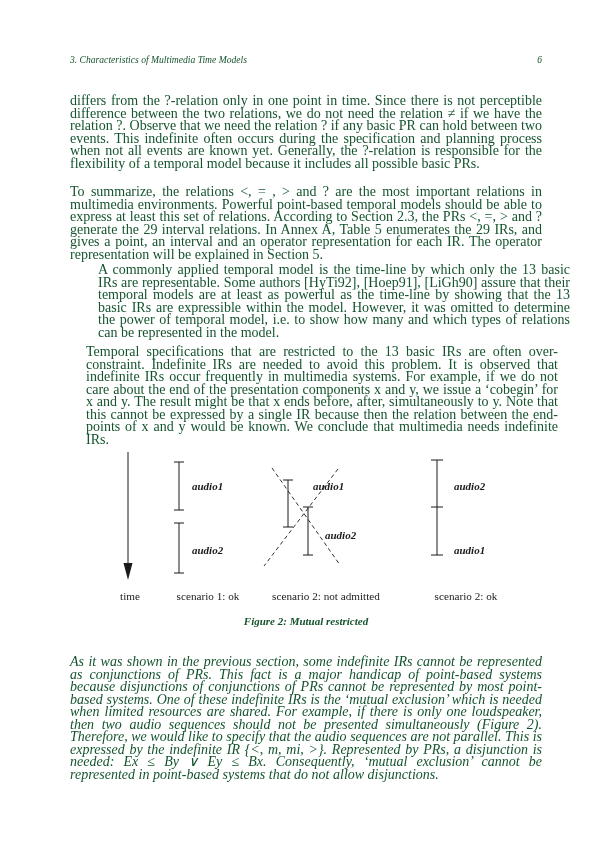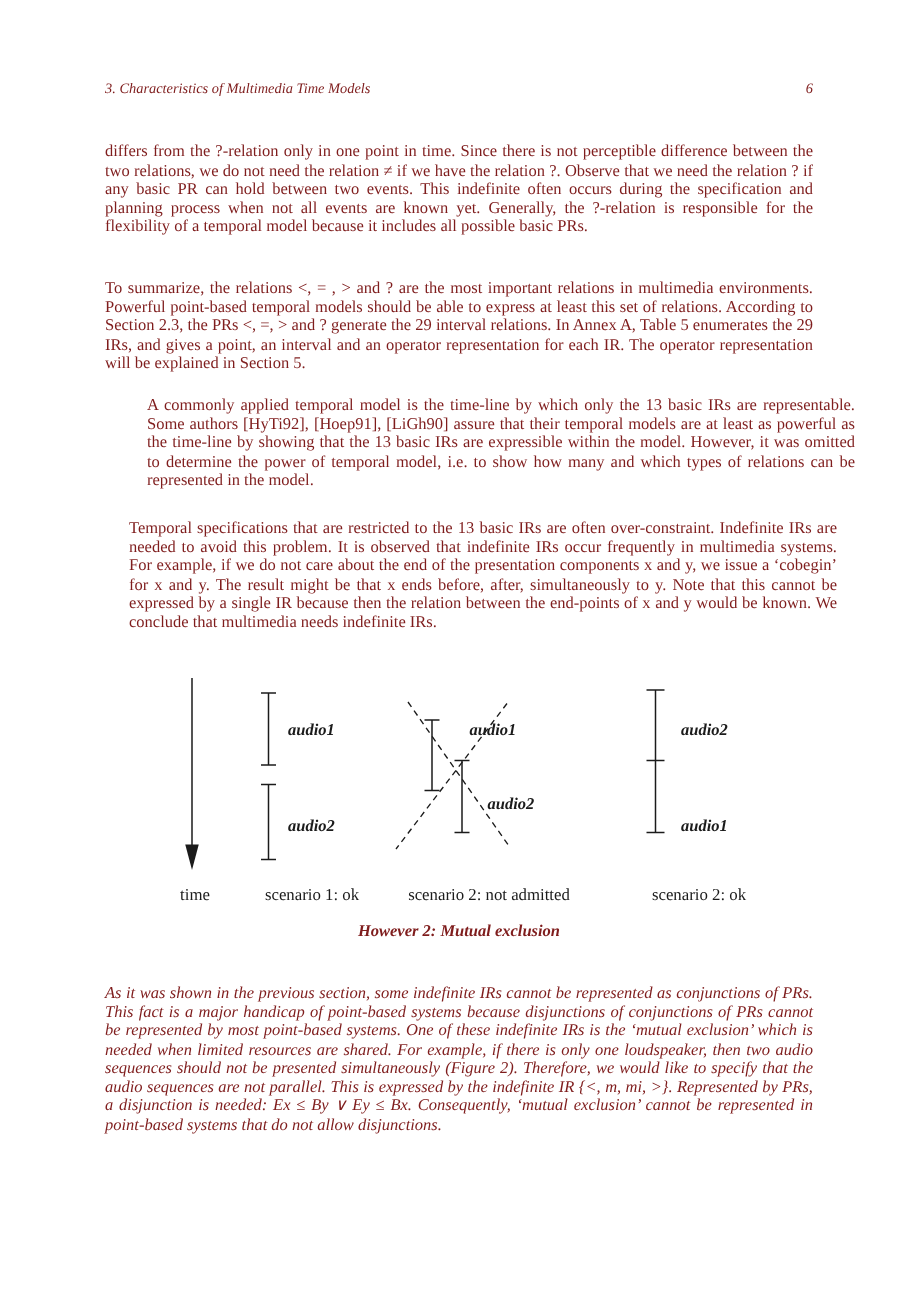--- a/index.html
+++ b/index.html
@@ -2,39 +2,39 @@
 <html><head>
 <meta charset="utf-8">
 <style>
   html, body { margin: 0; padding: 0; background: #ffffff; }
   .page {
     position: relative;
     width: 612px;
     height: 866px;
     background: #ffffff;
     font-family: "Liberation Serif", serif;
-    color: #7f1d1d;
+    color: #14532d;
     overflow: hidden;
   }
   .page-header {
     position: absolute;
     left: 70px;
     top: 54px;
     width: 472px;
     display: flex;
     justify-content: space-between;
     font-size: 9.6px;
     font-style: italic;
     line-height: 11px;
   }
   .para {
     position: absolute;
     left: 70px;
     width: 472px;
-    font-size: 11px;
+    font-size: 14px;
     line-height: 12.5px;
     text-align: justify;
     margin: 0;
   }
   #p1 { top: 95px; }
   #p2 { top: 186px; }
   #p3 { top: 264px; margin-left: 28px; }
   #p4 { top: 346px; margin-left: 16px; }
   #p5 { top: 656px; font-style: italic; }
   .figure-wrap {
@@ -116,17 +116,17 @@
         <line x1="361" y1="57" x2="373" y2="57"></line>
         <line x1="361" y1="105" x2="373" y2="105"></line>
         <text class="ilabel" x="384" y="40">audio2</text>
         <text class="ilabel" x="384" y="104">audio1</text>
         <text class="scap" x="396" y="150" text-anchor="middle">scenario 2: ok</text>
       </g>
 
     </svg>
   </div>
 
-  <div class="figure-caption">However 2: Mutual exclusion</div>
+  <div class="figure-caption">Figure 2: Mutual restricted</div>
 
   <p class="para" id="p5">As it was shown in the previous section, some indefinite IRs cannot be represented as conjunctions of PRs. This fact is a major handicap of point-based systems because disjunctions of conjunctions of PRs cannot be represented by most point-based systems. One of these indefinite IRs is the ‘mutual exclusion’ which is needed when limited resources are shared. For example, if there is only one loudspeaker, then two audio sequences should not be presented simultaneously (Figure 2). Therefore, we would like to specify that the audio sequences are not parallel. This is expressed by the indefinite IR {&lt;, m, mi, &gt;}. Represented by PRs, a disjunction is needed: Ex ≤ By ∨ Ey ≤ Bx. Consequently, ‘mutual exclusion’ cannot be represented in point-based systems that do not allow disjunctions.</p>
 
 </div>
 
 </body></html>

